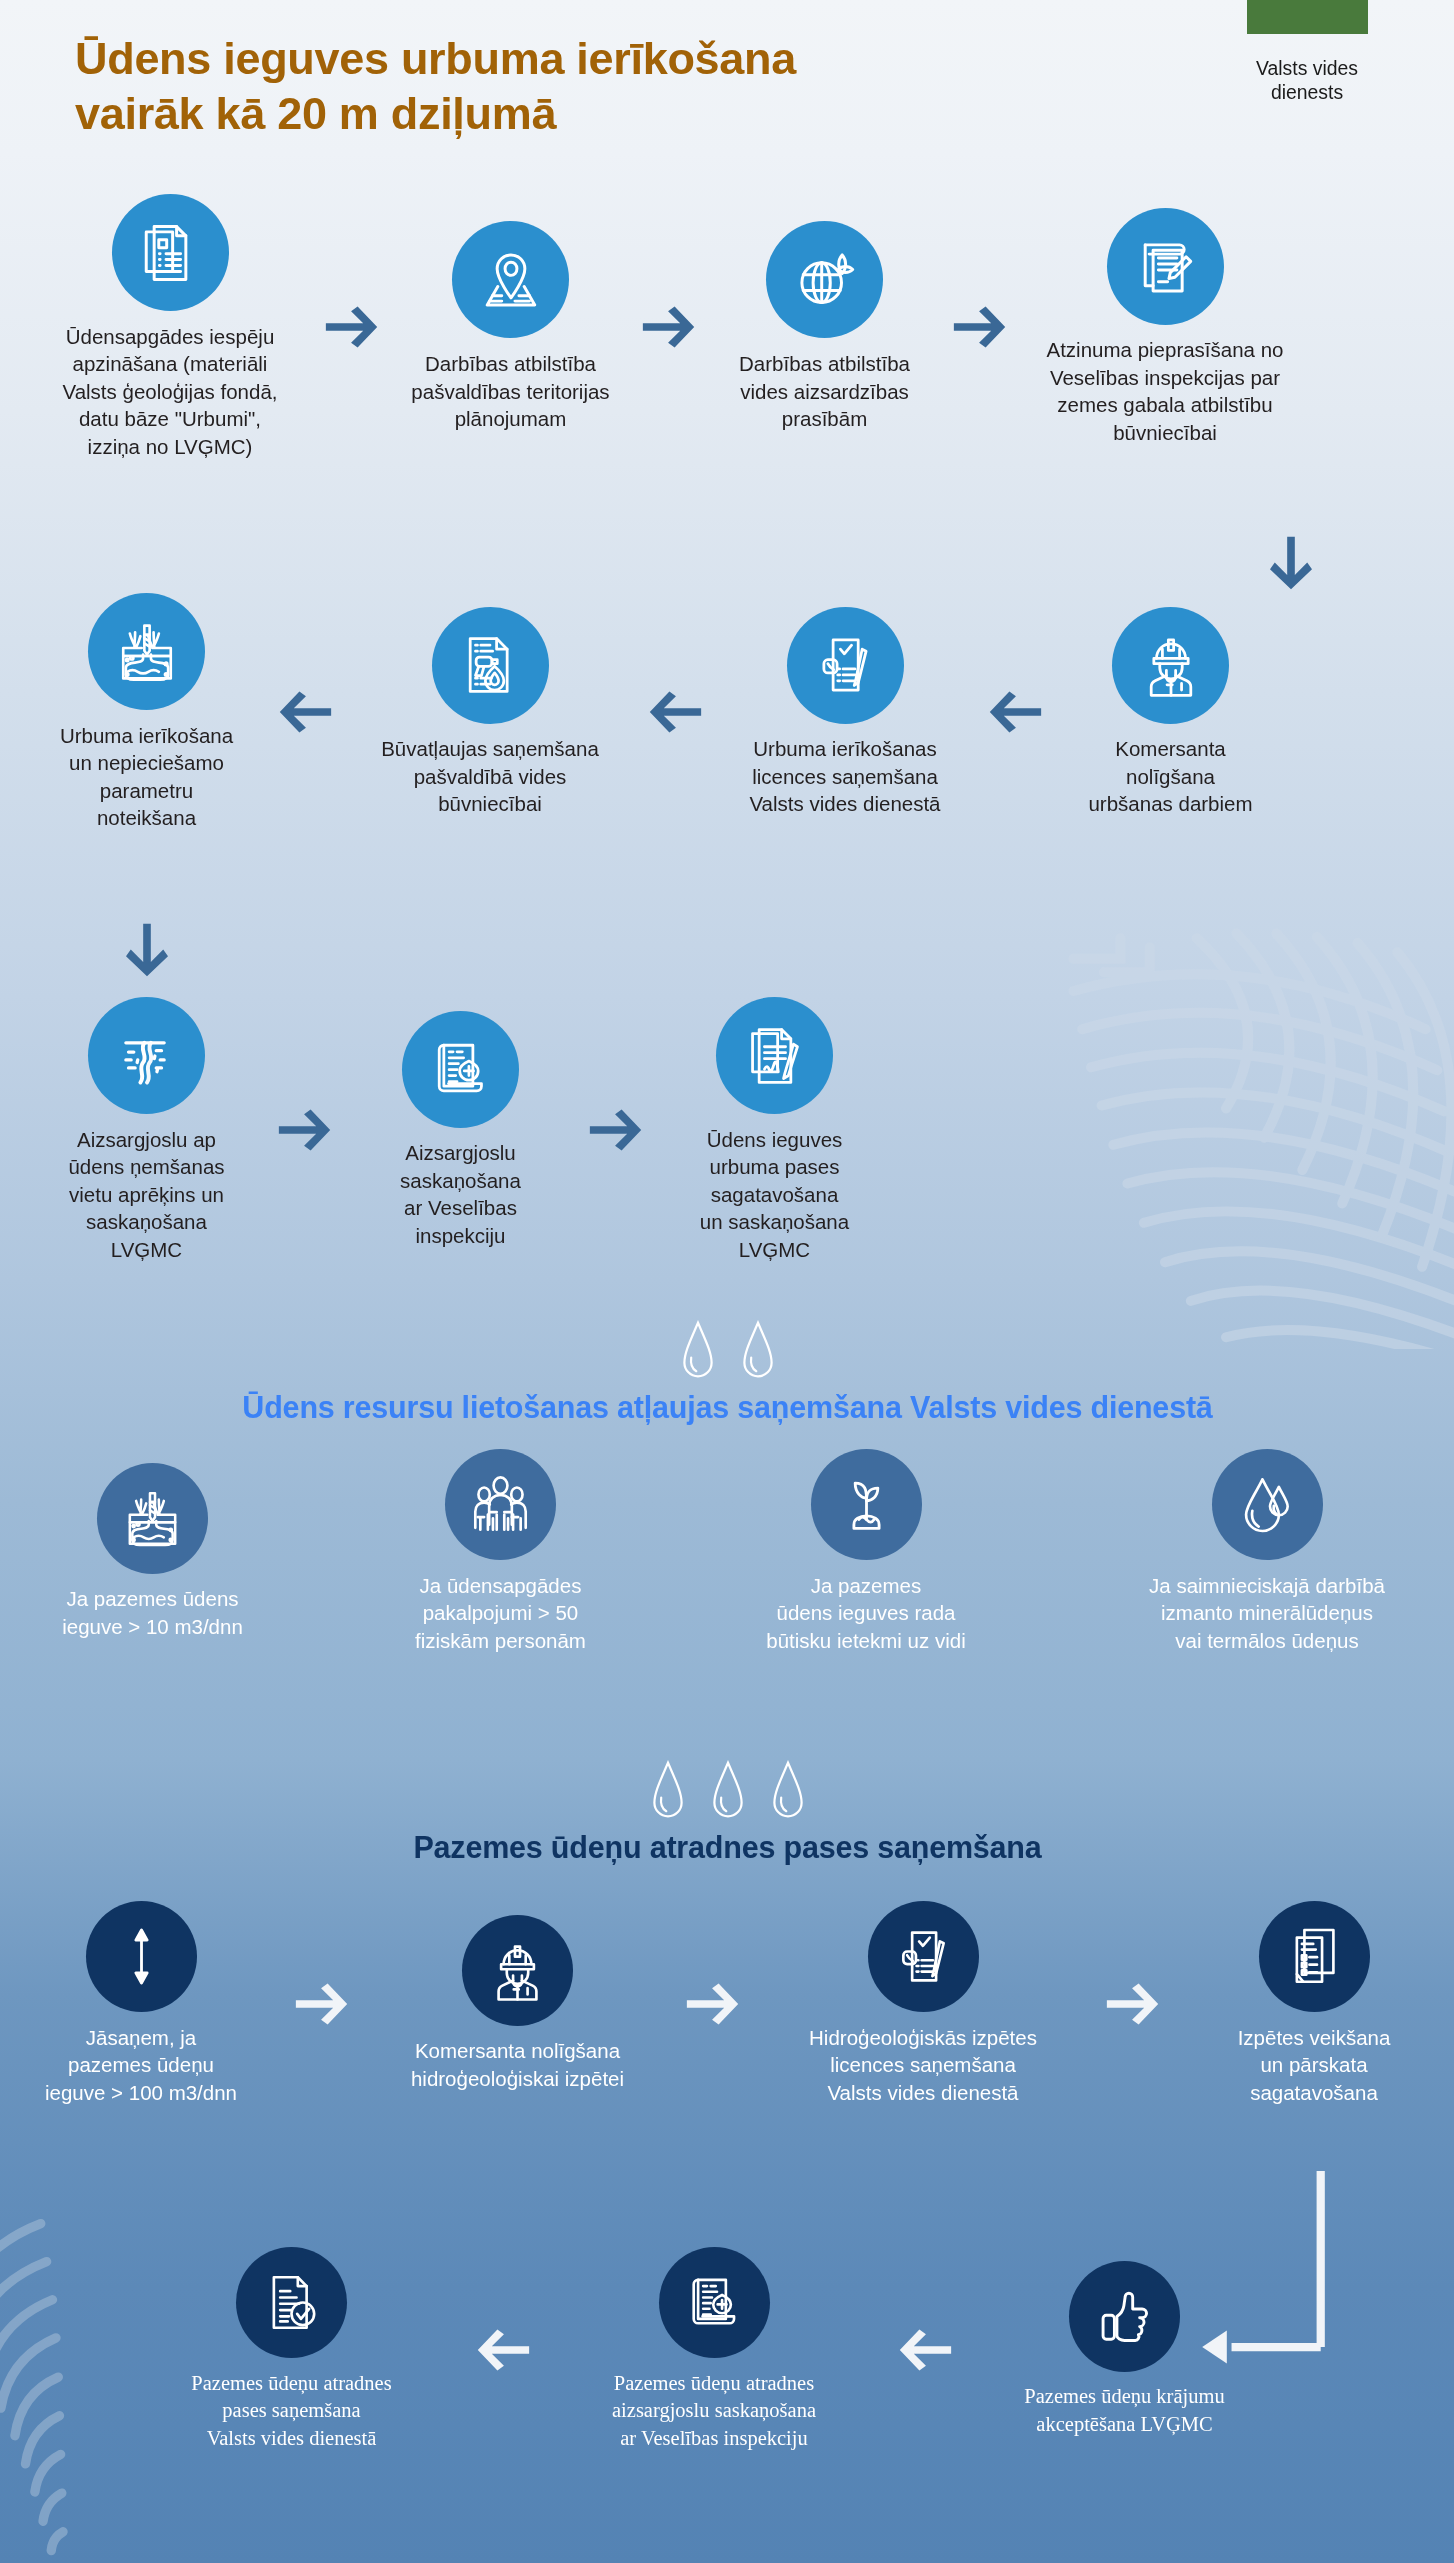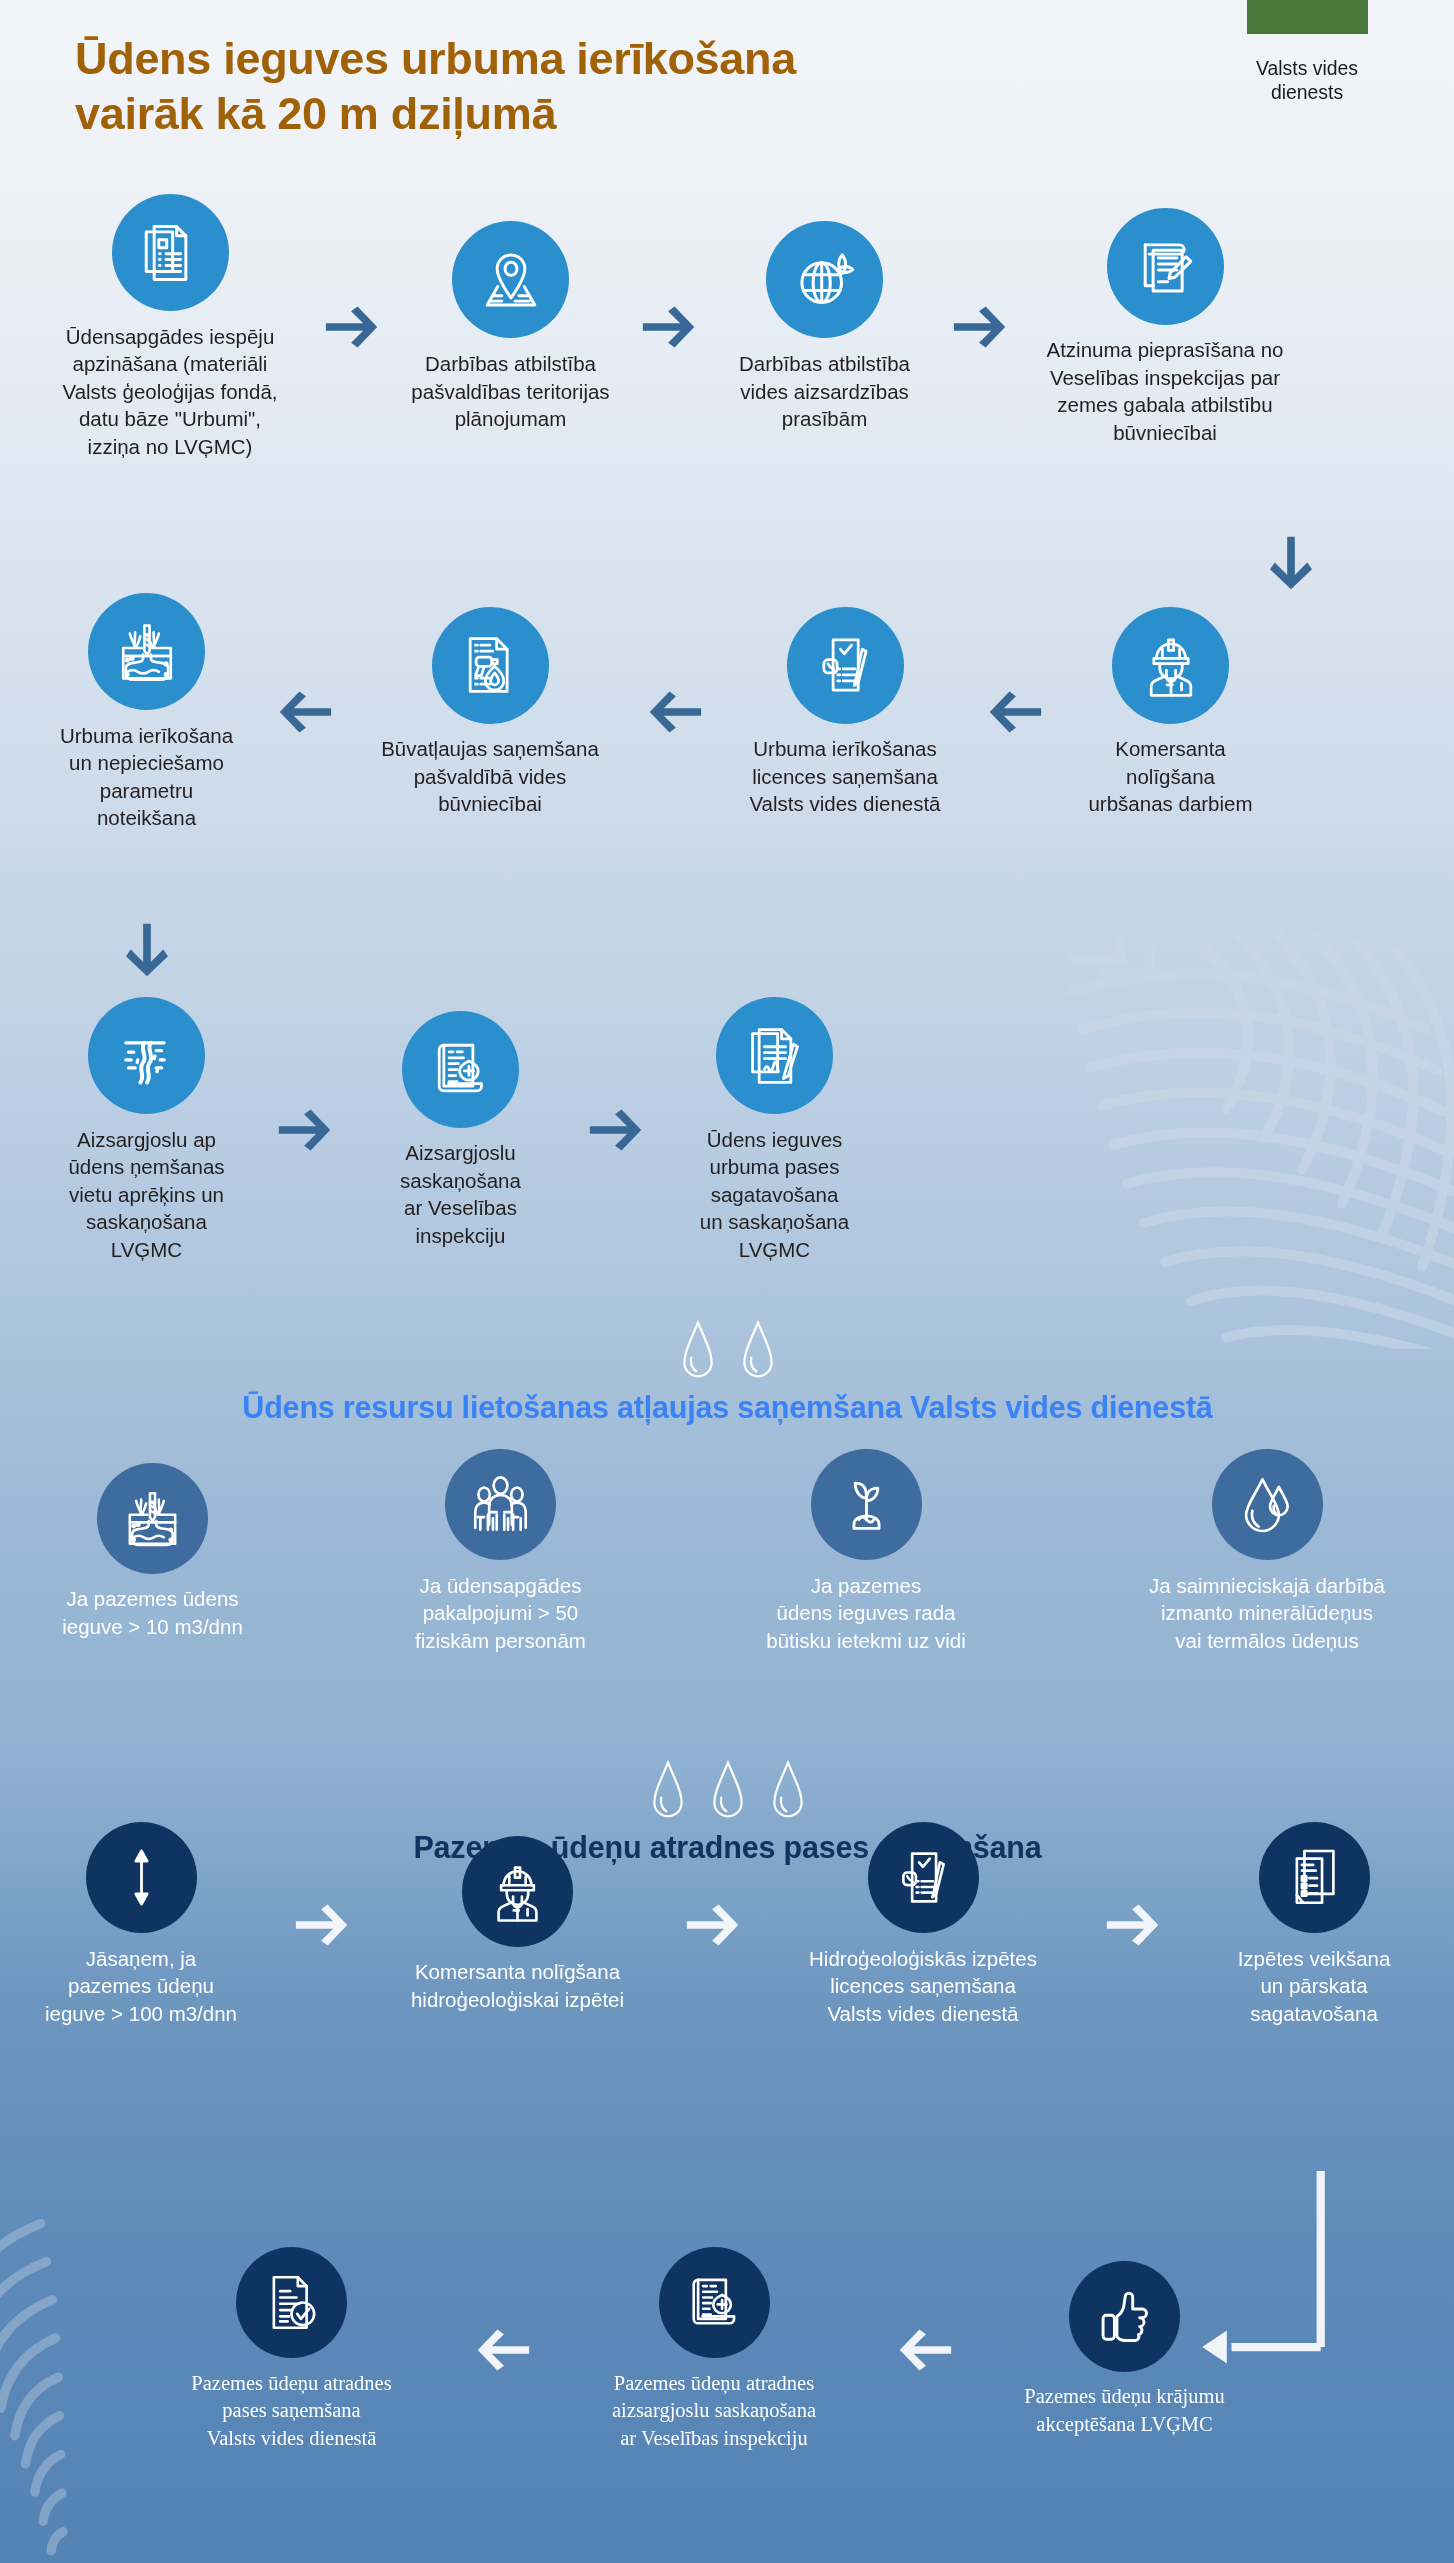--- a/index.html
+++ b/index.html
@@ -496,21 +496,21 @@
     <path d="M12 44c-1 7 1 13 6 16" fill="none" stroke="#fff" stroke-width="2.6" stroke-linecap="round"></path>
   </svg>
   <svg width="34" height="65" viewBox="0 0 40 76">
     <path d="M20 3C11 24 4 38 4 50a16 16 0 0032 0C36 38 29 24 20 3z" fill="none" stroke="#fff" stroke-width="2.6"></path>
     <path d="M12 44c-1 7 1 13 6 16" fill="none" stroke="#fff" stroke-width="2.6" stroke-linecap="round"></path>
   </svg>
 </div>
 
 <div class="section-heading" id="heading-passport" style="top:1830px;">Pazemes ūdeņu atradnes pases saņemšana</div>
 
-<div class="row dark" id="row4" style="left:23.5px; top:1822px; width:1408px; justify-content:space-between;">
+<div class="row dark" id="row4" style="left:23.5px; top:1901px; width:1408px; justify-content:space-between;">
 
   <div class="cell" style="width:235px;">
     <div class="bubble" style="width:111px;height:111px;">
       <svg width="63" height="63" viewBox="0 0 100 100" fill="none" stroke="#fff" stroke-width="4.5" stroke-linejoin="round" stroke-linecap="round">
         <path d="M50 10v80"></path>
         <path d="M50 8l-9 16h18z" fill="#fff"></path>
         <path d="M50 92l-9-16h18z" fill="#fff"></path>
       </svg>
     </div>
     <div class="caption">Jāsaņem, ja

